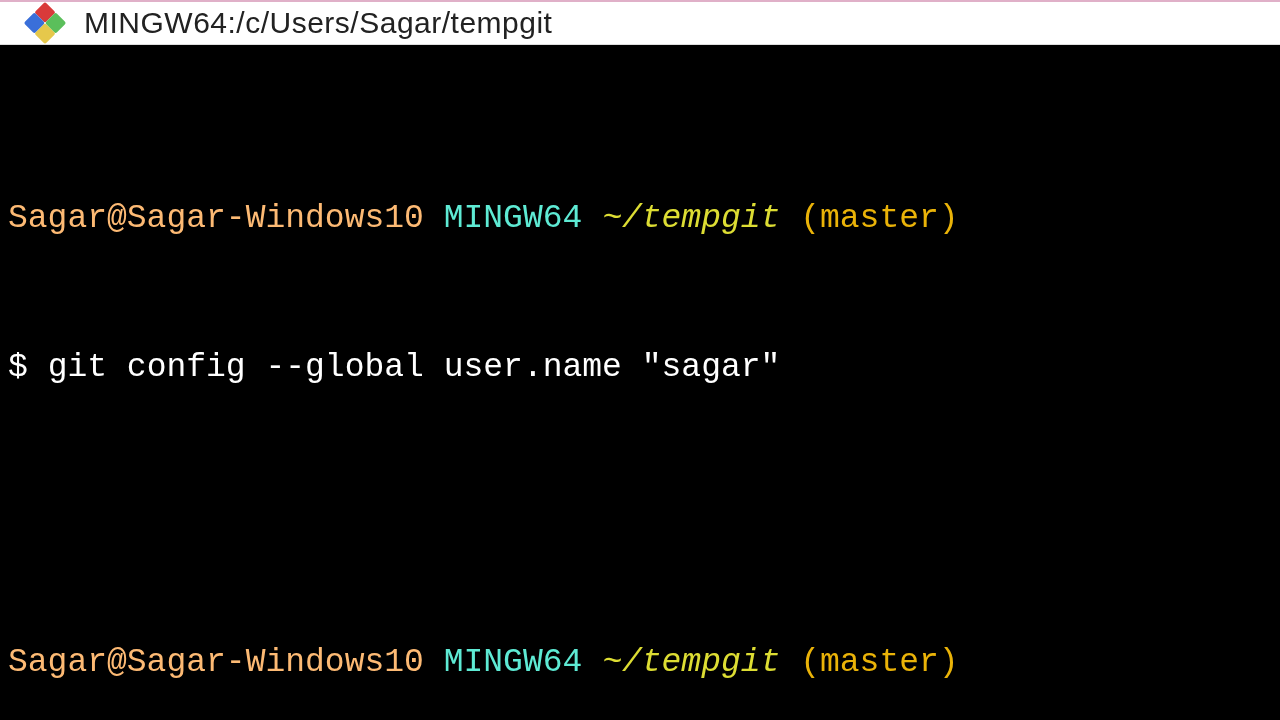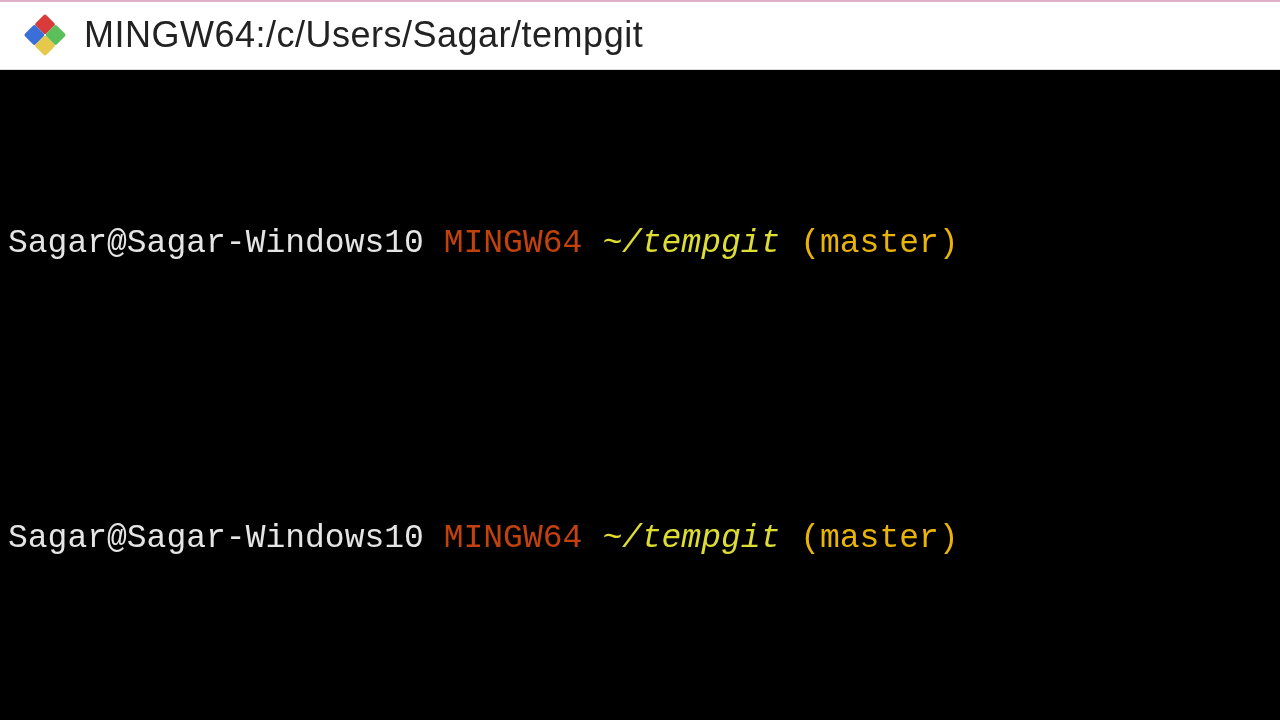--- a/index.html
+++ b/index.html
@@ -26,36 +26,36 @@
     gap: 18px;
     border-bottom: 1px solid #ddd;
   }
   .app-icon {
     width: 42px;
     height: 42px;
     position: relative;
     flex-shrink: 0;
   }
   .title-text {
-    font-size: 36px;
+    font-size: 30px;
     color: #222;
     font-family: "Segoe UI", Arial, sans-serif;
     letter-spacing: 0.5px;
   }
   .terminal {
     flex: 1;
     background: #000;
     padding: 50px 8px 8px 8px;
     font-size: 33px;
     line-height: 1.5;
     color: #fff;
     white-space: pre;
   }
-  .user-host { color: #e5e5e5; }
-  .env { color: #c2410c; }
+  .user-host { color: #fdba74; }
+  .env { color: #5eead4; }
   .path { color: #dddd33; font-style: italic; }
   .branch { color: #eab308; }
   .prompt { color: #fff; }
   .cmd { color: #fff; }
   .line { display: block; }
   .blank { height: 48px; }
 </style>
 </head>
 <body>
 
@@ -69,17 +69,18 @@
           <rect x="-15" y="0" width="15" height="15" fill="#3a6fd9" rx="2"></rect>
           <rect x="0" y="0" width="15" height="15" fill="#e6c84b" rx="2"></rect>
         </g>
       </svg>
     </div>
     <div class="title-text">MINGW64:/c/Users/Sagar/tempgit</div>
   </div>
 
   <div class="terminal">
     <span class="line"><span class="user-host">Sagar@Sagar-Windows10</span> <span class="env">MINGW64</span> <span class="path">~/tempgit</span> <span class="branch">(master)</span></span>
+    <span class="line"><span class="prompt">$</span> <span class="cmd">git config --global user.name "sagar"</span></span>
     <div class="blank"></div>
     <span class="line"><span class="user-host">Sagar@Sagar-Windows10</span> <span class="env">MINGW64</span> <span class="path">~/tempgit</span> <span class="branch">(master)</span></span>
     
   </div>
 </div>
 
 </body></html>

